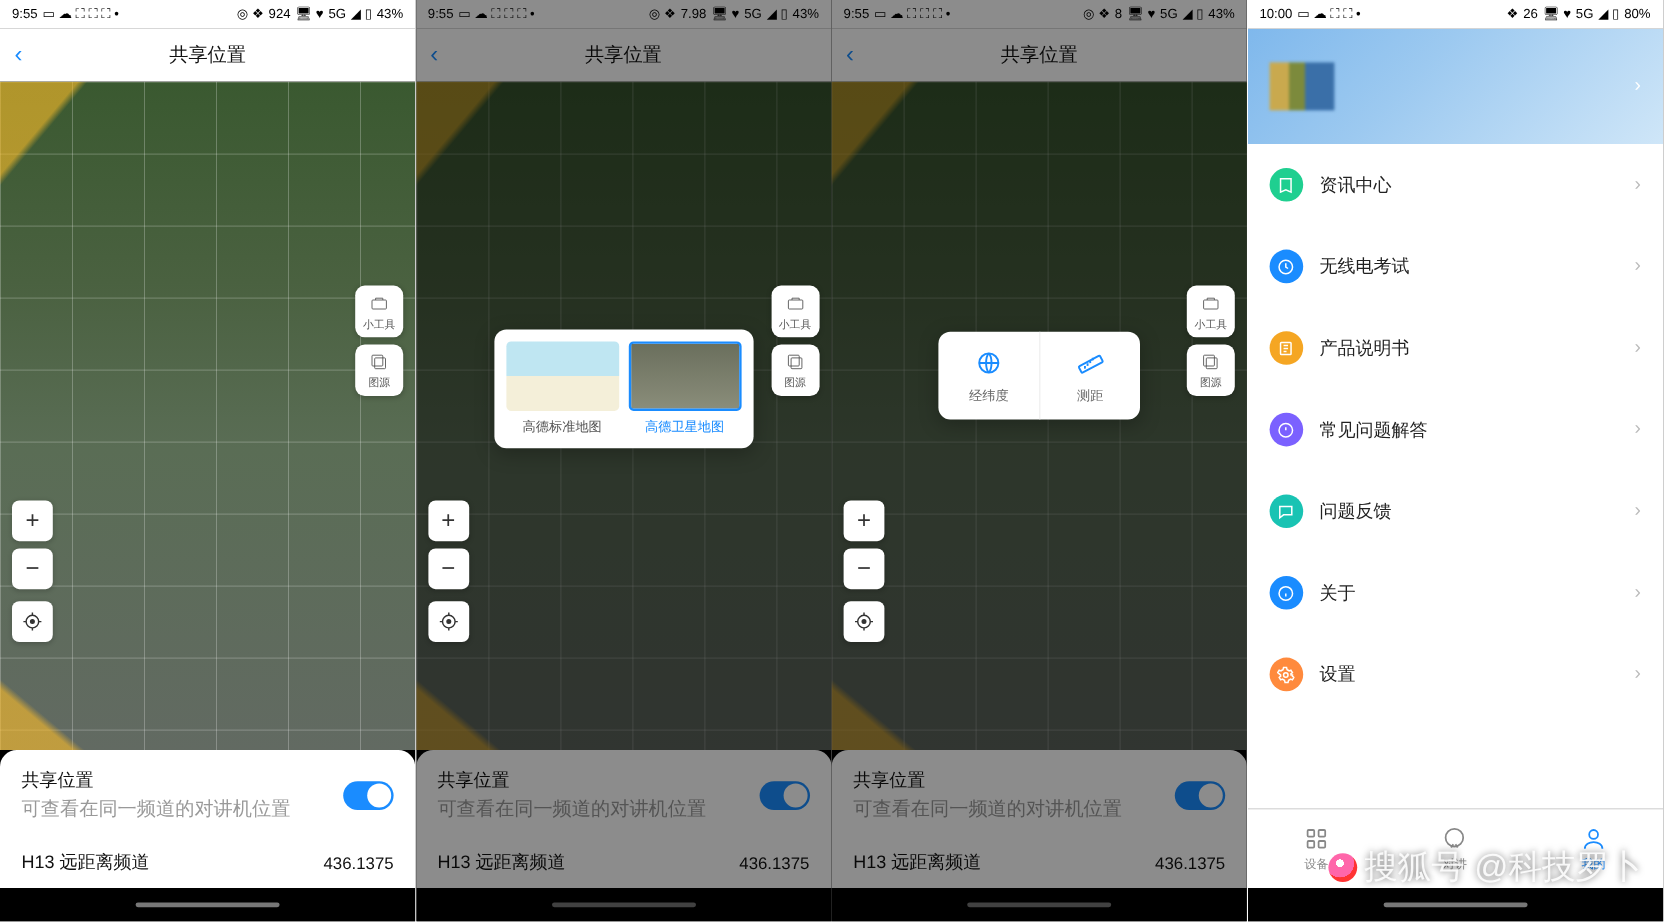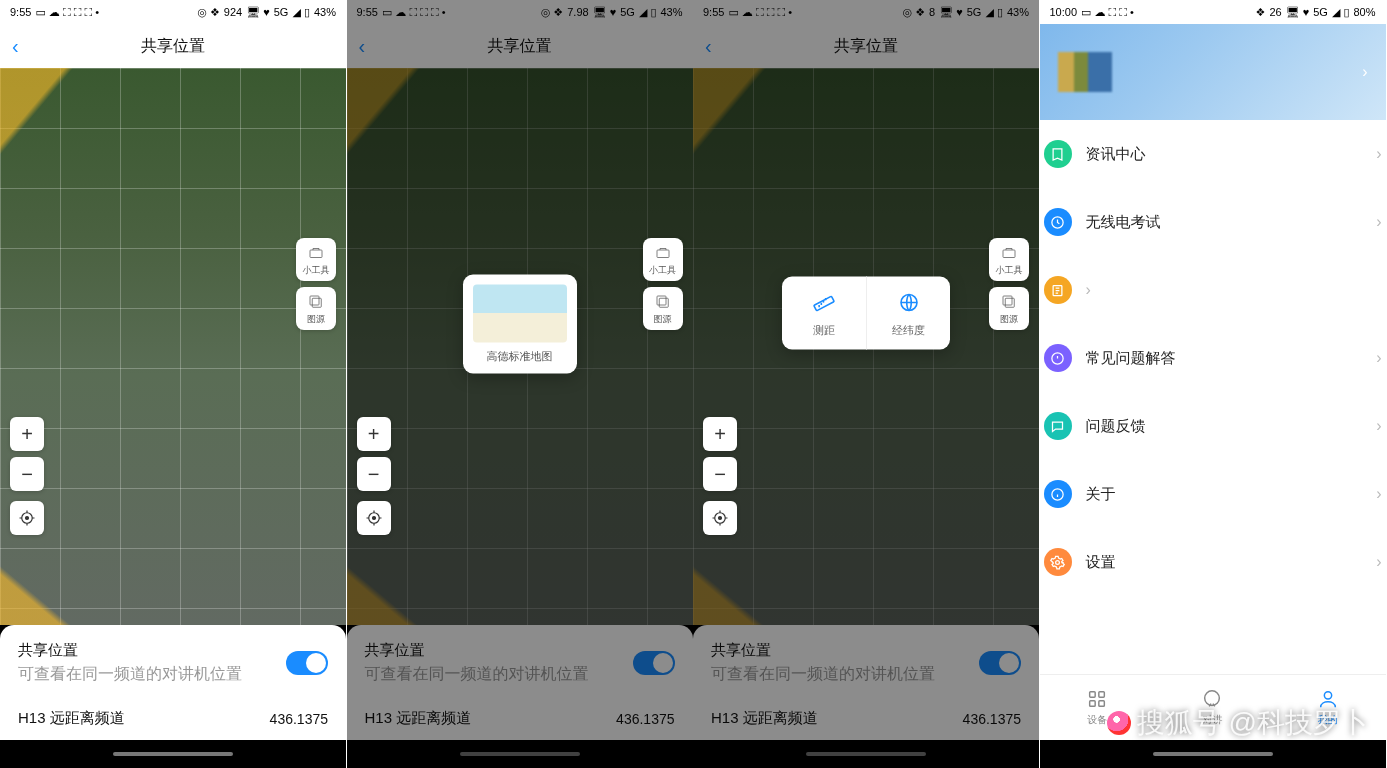--- a/index.html
+++ b/index.html
@@ -86,21 +86,21 @@
     background: linear-gradient(135deg, #7fb8ec 0%, #9cc9f0 40%, #cfe6f8 100%);
     display: flex; align-items: center; justify-content: space-between;
     padding: 0 18px; position: relative;
   }
   .avatar-blur { width: 54px; height: 40px; background:
     linear-gradient(90deg, #c9a94e 0 30%, #7c8a3c 30% 55%, #3a6fa8 55% 100%);
     filter: blur(1.2px); image-rendering: pixelated;
   }
   .p4-header .chev { color: #fff; font-size: 16px; }
   .p4-body { flex: 1; background: #fff; }
-  .menu-item { display: flex; align-items: center; padding: 20px 4px; }
+  .menu-item { display: flex; align-items: center; padding: 20px 18px; }
   .menu-icon { width: 28px; height: 28px; border-radius: 50%; display: flex; align-items: center; justify-content: center; margin-right: 14px; flex: 0 0 28px; }
   .menu-icon svg { width: 15px; height: 15px; stroke: #fff; fill: none; stroke-width: 2; }
   .menu-label { flex: 1; font-size: 15px; color: #222; }
   .menu-chev { color: #bbb; font-size: 16px; }
 
   .tabbar { height: 66px; border-top: 1px solid #eee; display: flex; background: #fff; }
   .tab { flex: 1; display: flex; flex-direction: column; align-items: center; justify-content: center; gap: 3px; }
   .tab svg { width: 22px; height: 22px; stroke: #888; fill: none; stroke-width: 1.6; }
   .tab span { font-size: 10px; color: #888; }
   .tab.active svg { stroke: #1a8cff; }
@@ -232,20 +232,24 @@
           </svg>
         <span>图源</span>
       </div>
     </div>
 
     <div class="popup-layers">
       <div class="layer-opt">
         <div class="layer-thumb thumb-std"></div>
         <div class="layer-label">高德标准地图</div>
       </div>
+      <div class="layer-opt">
+        <div class="layer-thumb thumb-sat"></div>
+        <div class="layer-label active">高德卫星地图</div>
+      </div>
     </div>
 
     <div class="zoom-ctrl">
       <div class="zoom-btn">+</div>
       <div class="zoom-btn">−</div>
       <div class="zoom-btn locate">
         <svg viewBox="0 0 24 24">
             <circle cx="12" cy="12" r="7"></circle>
             <circle cx="12" cy="12" r="2" fill="#333"></circle>
             <path d="M12 2v3M12 19v3M2 12h3M19 12h3"></path>
@@ -311,31 +315,31 @@
             <rect x="7" y="7" width="12" height="12" rx="1"></rect>
             <rect x="4" y="4" width="12" height="12" rx="1"></rect>
           </svg>
         <span>图源</span>
       </div>
     </div>
 
     <div class="popup-tools">
       <div class="tool-opt">
         <svg viewBox="0 0 24 24">
+            <circle cx="12" cy="12" r="8"></circle>
+            <path d="M4 12h16M12 4c3 3 3 13 0 16M12 4c-3 3-3 13 0 16"></path>
+          </svg>
+        <span>经纬度</span>
+      </div>
+      <div class="tool-opt">
+        <svg viewBox="0 0 24 24">
             <rect x="2" y="10" width="20" height="6" rx="1" transform="rotate(-28 12 13)"></rect>
             <path d="M6 14l1-2M9 13l1-2M12 12l1-2M15 11l1-2" transform="rotate(-28 12 13)"></path>
           </svg>
         <span>测距</span>
-      </div>
-      <div class="tool-opt">
-        <svg viewBox="0 0 24 24">
-            <circle cx="12" cy="12" r="8"></circle>
-            <path d="M4 12h16M12 4c3 3 3 13 0 16M12 4c-3 3-3 13 0 16"></path>
-          </svg>
-        <span>经纬度</span>
       </div>
     </div>
 
     <div class="zoom-ctrl">
       <div class="zoom-btn">+</div>
       <div class="zoom-btn">−</div>
       <div class="zoom-btn locate">
         <svg viewBox="0 0 24 24">
             <circle cx="12" cy="12" r="7"></circle>
             <circle cx="12" cy="12" r="2" fill="#333"></circle>
@@ -405,20 +409,21 @@
         <div class="menu-label">无线电考试</div>
         <div class="menu-chev">›</div>
       </div>
       <div class="menu-item">
         <div class="menu-icon" style="background:#f5a623">
           <svg viewBox="0 0 24 24">
             <rect x="5" y="4" width="14" height="16" rx="1"></rect>
             <path d="M9 8h6M9 12h6M9 16h4"></path>
           </svg>
         </div>
+        <div class="menu-label">产品说明书</div>
         <div class="menu-chev">›</div>
       </div>
       <div class="menu-item">
         <div class="menu-icon" style="background:#7b61ff">
           <svg viewBox="0 0 24 24">
             <circle cx="12" cy="12" r="9"></circle>
             <path d="M12 8v4M12 16h.01"></path>
           </svg>
         </div>
         <div class="menu-label">常见问题解答</div>

